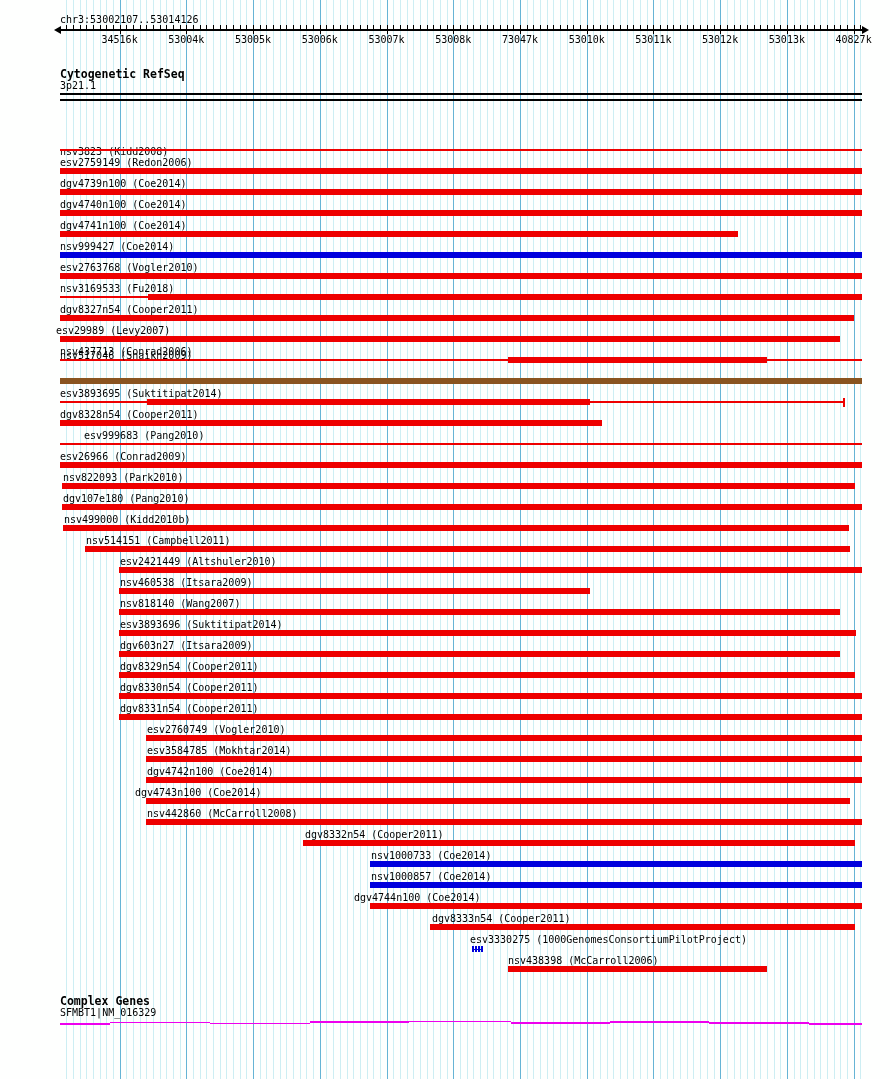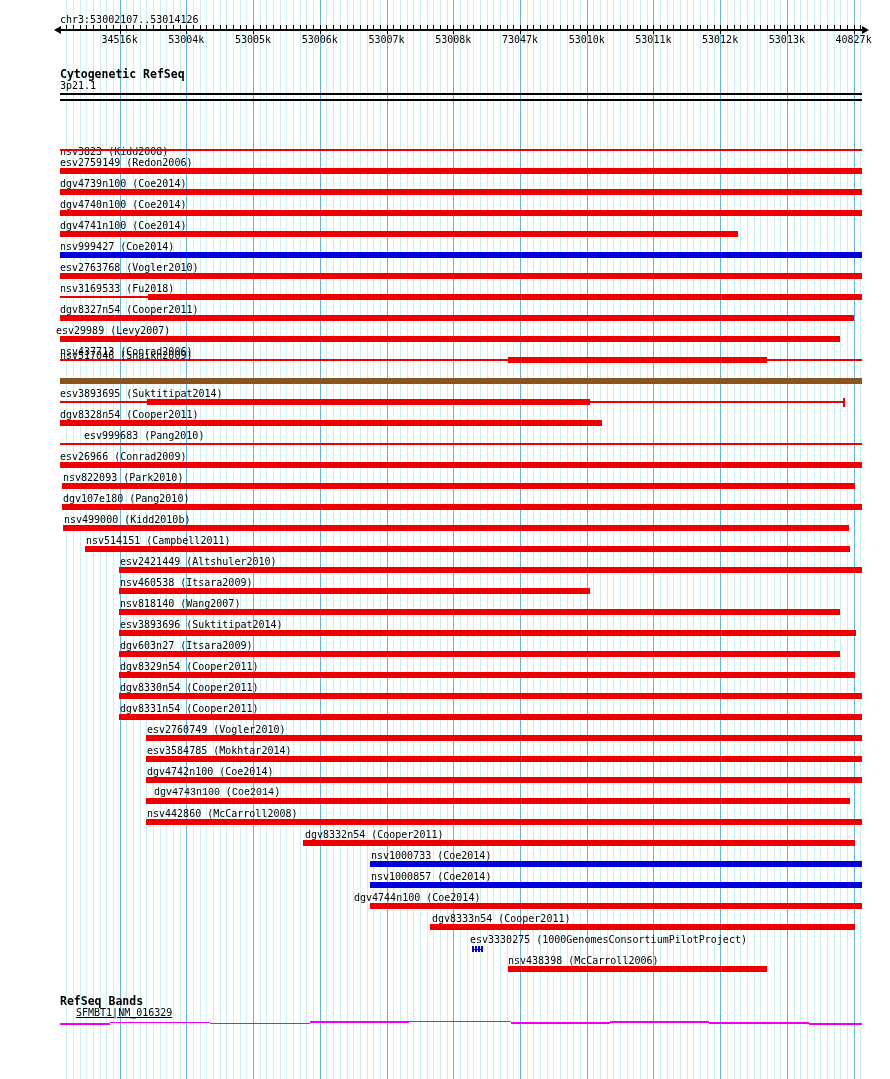--- a/index.html
+++ b/index.html
@@ -417,21 +417,21 @@
       </div>
       <div>
         <div class="trk-label" style="left: 147px; top: 745px;">esv3584785 (Mokhtar2014)</div>
         <div class="seg" style="left: 146px; top: 756px; width: 716px; height: 6px; background: rgb(238, 0, 0);"></div>
       </div>
       <div>
         <div class="trk-label" style="left: 147px; top: 766px;">dgv4742n100 (Coe2014)</div>
         <div class="seg" style="left: 146px; top: 777px; width: 716px; height: 6px; background: rgb(238, 0, 0);"></div>
       </div>
       <div>
-        <div class="trk-label" style="left: 154px; top: 787px; font-family: Liberation Mono, monospace;">dgv4743n100 (Coe2014)</div>
+        <div class="trk-label" style="left: 135px; top: 787px;">dgv4743n100 (Coe2014)</div>
         <div class="seg" style="left: 146px; top: 798px; width: 704px; height: 6px; background: rgb(238, 0, 0);"></div>
       </div>
       <div>
         <div class="trk-label" style="left: 147px; top: 808px;">nsv442860 (McCarroll2008)</div>
         <div class="seg" style="left: 146px; top: 819px; width: 716px; height: 6px; background: rgb(238, 0, 0);"></div>
       </div>
       <div>
         <div class="trk-label" style="left: 305px; top: 829px;">dgv8332n54 (Cooper2011)</div>
         <div class="seg" style="left: 303px; top: 840px; width: 552px; height: 6px; background: rgb(238, 0, 0);"></div>
       </div>
@@ -460,22 +460,22 @@
           <div class="glyph-part" style="left: 9px; top: 0px; width: 2px; height: 6px; background: rgb(0, 0, 221);"></div>
           <div class="glyph-part" style="left: 0px; top: 2.5px; width: 11px; height: 1.5px; background: rgb(0, 0, 221);"></div>
         </div>
       </div>
       <div>
         <div class="trk-label" style="left: 508px; top: 955px;">nsv438398 (McCarroll2006)</div>
         <div class="seg" style="left: 508px; top: 966px; width: 259px; height: 6px; background: rgb(238, 0, 0);"></div>
       </div>
     </div>
 
-  <div class="sec-title" style="left:60px;top:995px;">RefSeq Bands</div>
-  <div class="txt" style="left:76px;top:1007px;text-decoration:underline;">SFMBT1|NM_016329</div>
+  <div class="sec-title" style="left:60px;top:995px;">Complex Genes</div>
+  <div class="txt" style="left:60px;top:1007px;">SFMBT1|NM_016329</div>
   <div id="gene-line">
       <div class="seg" style="left: 60px; top: 1023px; width: 50px; height: 1.5px; background: rgb(238, 0, 238);"></div>
       <div class="seg" style="left: 110px; top: 1021.5px; width: 100px; height: 1.5px; background: rgb(238, 0, 238);"></div>
       <div class="seg" style="left: 210px; top: 1022.5px; width: 100px; height: 1.5px; background: rgb(238, 0, 238);"></div>
       <div class="seg" style="left: 310px; top: 1021px; width: 99px; height: 1.5px; background: rgb(238, 0, 238);"></div>
       <div class="seg" style="left: 409px; top: 1020.5px; width: 102px; height: 1.5px; background: rgb(238, 0, 238);"></div>
       <div class="seg" style="left: 511px; top: 1022px; width: 99px; height: 1.5px; background: rgb(238, 0, 238);"></div>
       <div class="seg" style="left: 610px; top: 1021px; width: 99px; height: 1.5px; background: rgb(238, 0, 238);"></div>
       <div class="seg" style="left: 709px; top: 1022px; width: 100px; height: 1.5px; background: rgb(238, 0, 238);"></div>
       <div class="seg" style="left: 809px; top: 1023px; width: 53px; height: 1.5px; background: rgb(238, 0, 238);"></div>

